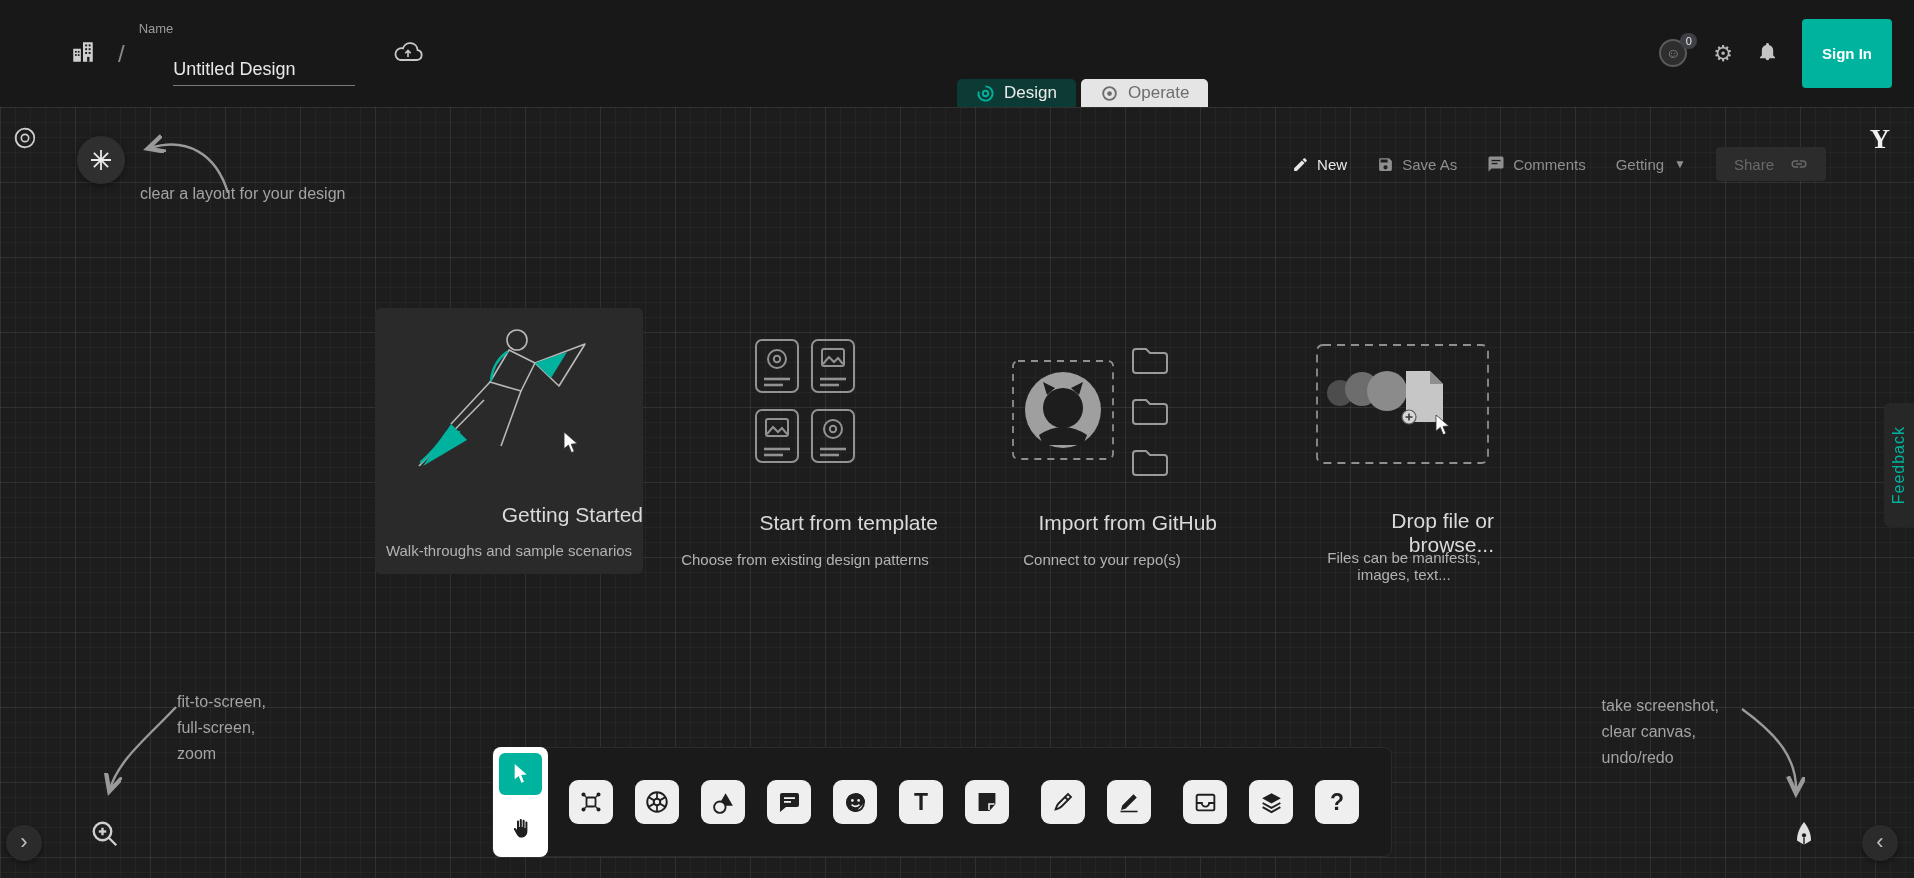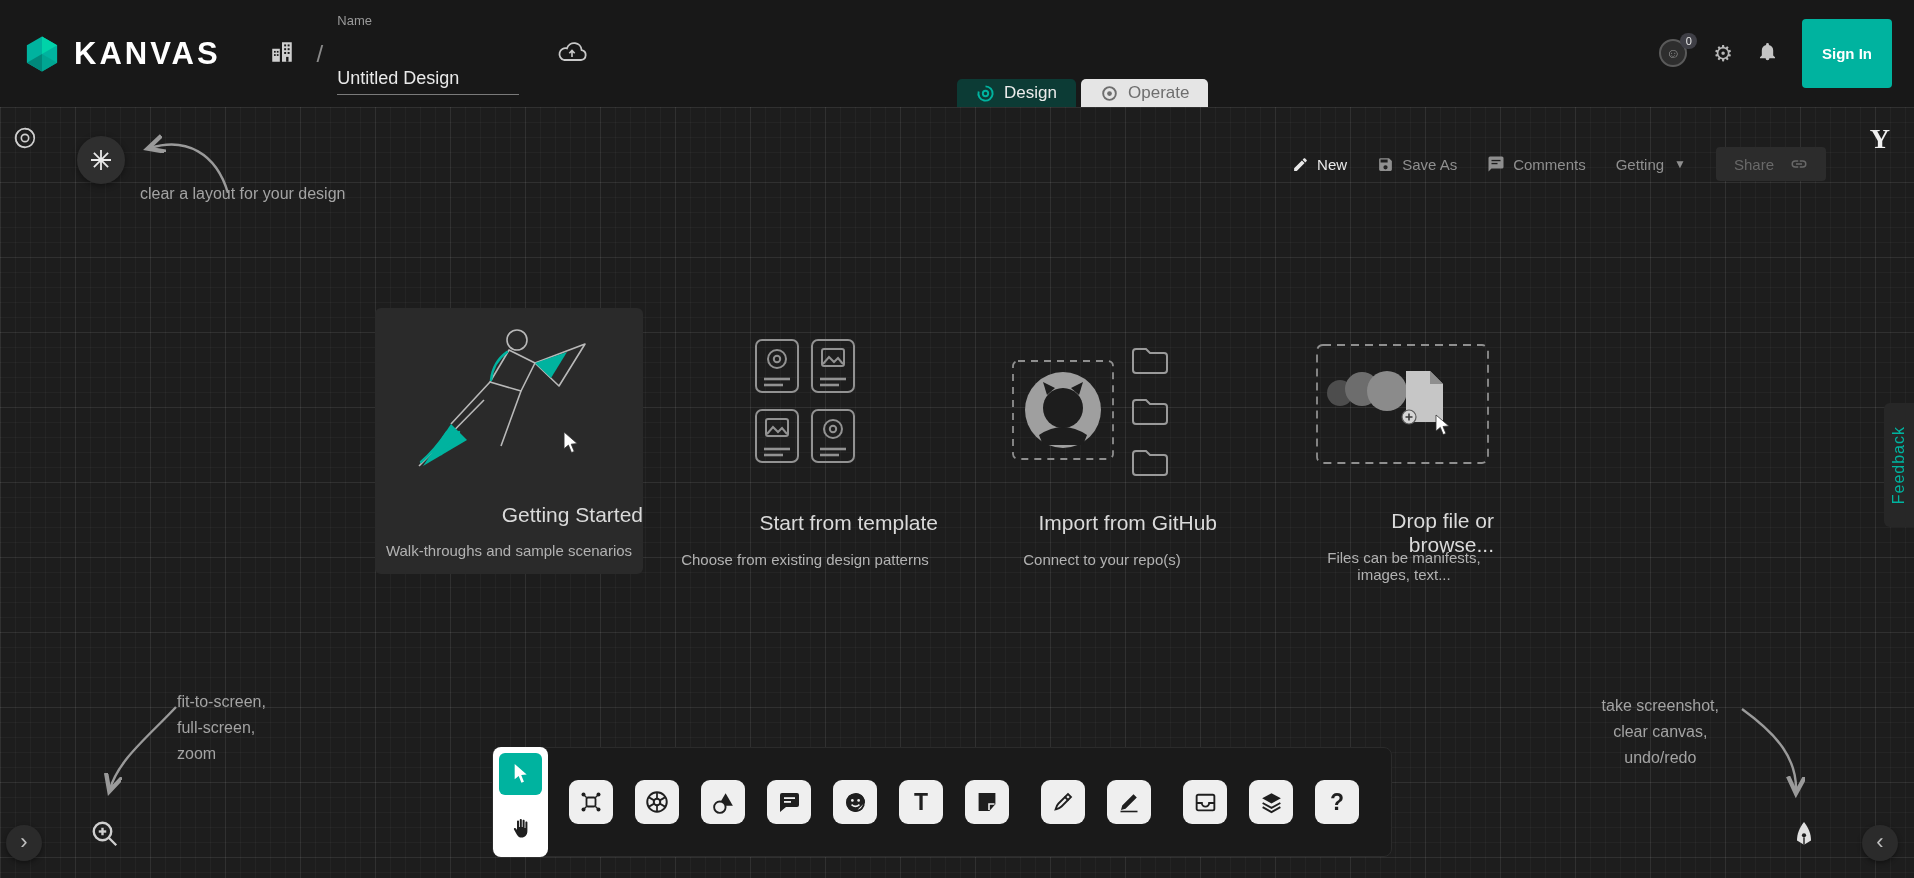--- a/index.html
+++ b/index.html
@@ -11,21 +11,21 @@
   }
   
   .header {
     position:relative; height:107px; background:#181818;
     display:flex; align-items:center; padding:0 22px; z-index:10;
   }
   .logo { display:flex; align-items:center; gap:12px; }
   .logo-text { color:#fff; font-size:31px; font-weight:bold; letter-spacing:3px; }
   .org-icon { margin-left:48px; }
   .slash { color:#8a8a8a; font-size:24px; margin:0 14px 0 22px; font-weight:300; }
-  .name-field { display:flex; flex-direction:column; }
+  .name-field { display:flex; }
   .name-label { color:#9a9a9a; font-size:13px; margin-bottom:2px; }
   .name-input {
     width:182px; background:transparent; border:none; border-bottom:1px solid #7a7a7a;
     color:#e9e9e9; font-size:18px; padding:2px 0 5px 0; outline:none;
     font-family:"Liberation Sans",sans-serif;
     margin-top:36px;
   }
   .cloud-wrap { margin-left:38px; }
   .header-right { margin-left:auto; display:flex; align-items:center; gap:24px; }
   .avatar-wrap { position:relative; width:30px; height:30px; }
@@ -86,21 +86,21 @@
   .card1-art { position:absolute; left:14px; top:6px; }
   .card1-cursor { position:absolute; left:186px; top:124px; }
   .card2 { left:672px; top:232px; width:266px; height:230px; }
   .card2 svg.tgrid { position:absolute; left:83px; top:0; }
   .card3 { left:987px; top:232px; width:230px; height:230px; }
   .card4 { left:1314px; top:230px; width:180px; height:232px; }
   .card2 .card-title, .card3 .card-title, .card4 .card-title { top:172px; }
   .card2 .card-sub, .card3 .card-sub, .card4 .card-sub { top:212px; }
   
   .hint-bl { position:absolute; left:177px; top:582px; color:#a3a3a3; font-size:16px; line-height:26px; }
-  .hint-br { position:absolute; right:195px; top:586px; color:#a3a3a3; font-size:16px; line-height:26px; text-align:center; }
+  .hint-br { position:absolute; right:195px; top:586px; color:#a3a3a3; font-size:16px; line-height:26px; text-align:left; }
   .zoom-btn { position:absolute; left:86px; top:708px; width:38px; height:38px; border-radius:50%;
     display:flex; align-items:center; justify-content:center; cursor:pointer; }
   .pen-btn { position:absolute; left:1784px; top:706px; width:40px; height:40px; border-radius:50%;
     display:flex; align-items:center; justify-content:center; cursor:pointer; }
   .chev-btn { position:absolute; width:36px; height:36px; border-radius:50%; background:#2b2b2b;
     color:#c0c0c0; font-size:22px; display:flex; align-items:center; justify-content:center;
     cursor:pointer; box-shadow:0 2px 5px rgba(0,0,0,0.4); padding-bottom:3px; }
   .chev-left { left:6px; top:718px; }
   .chev-right { left:1862px; top:718px; }
   .feedback-tab { position:absolute; right:0; top:296px; width:30px; height:124px; background:#272727;
@@ -117,29 +117,20 @@
   .tool-pan { flex:1; display:flex; align-items:center; justify-content:center; cursor:pointer; }
   .dock-icon { width:44px; height:44px; background:#efefef; border-radius:9px; margin:0 11px;
     display:flex; align-items:center; justify-content:center; cursor:pointer; flex-shrink:0;
     color:#1f1f1f; font-weight:bold; font-size:23px; }
   .group-gap { margin-left:21px; }
 </style>
 </head>
 <body>
 
 <div class="header">
-  <div class="logo">
-    <svg width="40" height="40" viewBox="0 0 32 32">
-      <polygon points="16,2 28.1,9 28.1,23 16,30 3.9,23 3.9,9" fill="#00B39F"></polygon>
-      <polygon points="16,2 28.1,9 16,16" fill="#00D3A9"></polygon>
-      <polygon points="3.9,23 16,30 16,16" fill="#00897B"></polygon>
-      <polygon points="28.1,23 16,30 16,16" fill="#00A38F" opacity="0.8"></polygon>
-    </svg>
-    <span class="logo-text">KANVAS</span>
-  </div>
   <span class="org-icon">
     <svg width="26" height="26" viewBox="0 0 24 24" fill="#cfcfcf">
       <rect x="3" y="9" width="7" height="12"></rect>
         <rect x="12" y="3" width="9" height="18"></rect>
       <rect x="4.6" y="11" width="1.6" height="1.6" fill="#181818"></rect>
         <rect x="7.2" y="11" width="1.6" height="1.6" fill="#181818"></rect>
       <rect x="4.6" y="14" width="1.6" height="1.6" fill="#181818"></rect>
         <rect x="7.2" y="14" width="1.6" height="1.6" fill="#181818"></rect>
       <rect x="14" y="5" width="1.8" height="1.8" fill="#181818"></rect>
         <rect x="17.2" y="5" width="1.8" height="1.8" fill="#181818"></rect>

